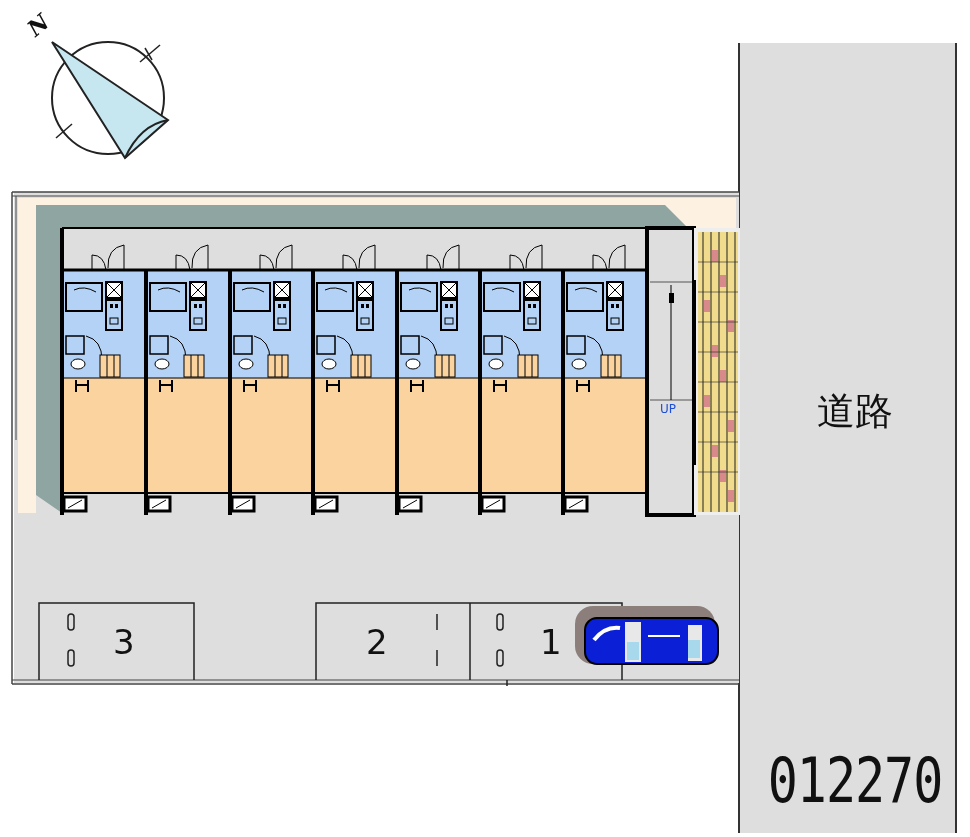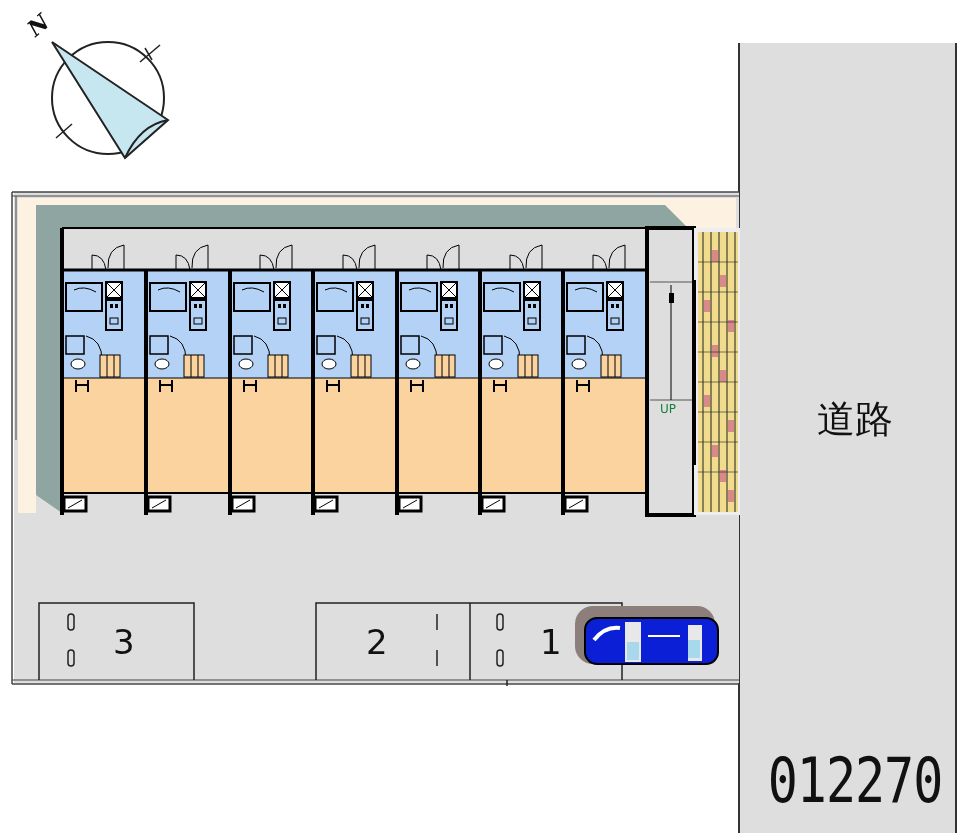--- a/index.html
+++ b/index.html
@@ -1,22 +1,22 @@
 <!DOCTYPE html>
 <html><head>
 <meta charset="utf-8">
 <style>
   html,body{margin:0;padding:0;background:#ffffff;}
   body{width:970px;height:837px;position:relative;overflow:hidden;font-family:"DejaVu Sans",sans-serif;}
   svg{position:absolute;left:0;top:0;}
-  .label-road{position:absolute;left:760px;top:390px;width:190px;text-align:center;font-size:38px;line-height:42px;color:#111;font-family:"DejaVu Sans",sans-serif;margin-top:8px;}
+  .label-road{position:absolute;left:760px;top:390px;width:190px;text-align:center;font-size:38px;line-height:42px;color:#111;font-family:"DejaVu Sans",sans-serif;}
   .label-road .l2{letter-spacing:2px;}
   .prop-id{position:absolute;left:760px;top:752px;width:190px;text-align:center;font-size:50px;color:#111;font-family:"DejaVu Sans Mono",monospace;transform:scaleY(1.25);letter-spacing:-1px;}
   .pnum{position:absolute;font-size:34px;color:#111;font-family:"DejaVu Sans",sans-serif;}
-  .upl{position:absolute;left:660px;top:402px;font-size:12px;color:#15803d;font-family:"DejaVu Sans",sans-serif;text-align:center;}
+  .upl{position:absolute;left:660px;top:402px;font-size:12px;color:#1d4ed8;font-family:"DejaVu Sans",sans-serif;text-align:center;}
   .northl{position:absolute;left:28px;top:12px;font-size:22px;font-style:italic;font-weight:bold;color:#111;transform:rotate(-40deg);font-family:"DejaVu Serif",serif;}
 </style>
 </head>
 <body>
 
 <svg width="970" height="837" viewBox="0 0 970 837">
 
   <rect x="739" y="43" width="217" height="790" fill="#dedede"></rect>
   <line x1="739" y1="43" x2="739" y2="833" stroke="#333" stroke-width="2"></line>
   <line x1="956" y1="43" x2="956" y2="833" stroke="#333" stroke-width="2"></line>

